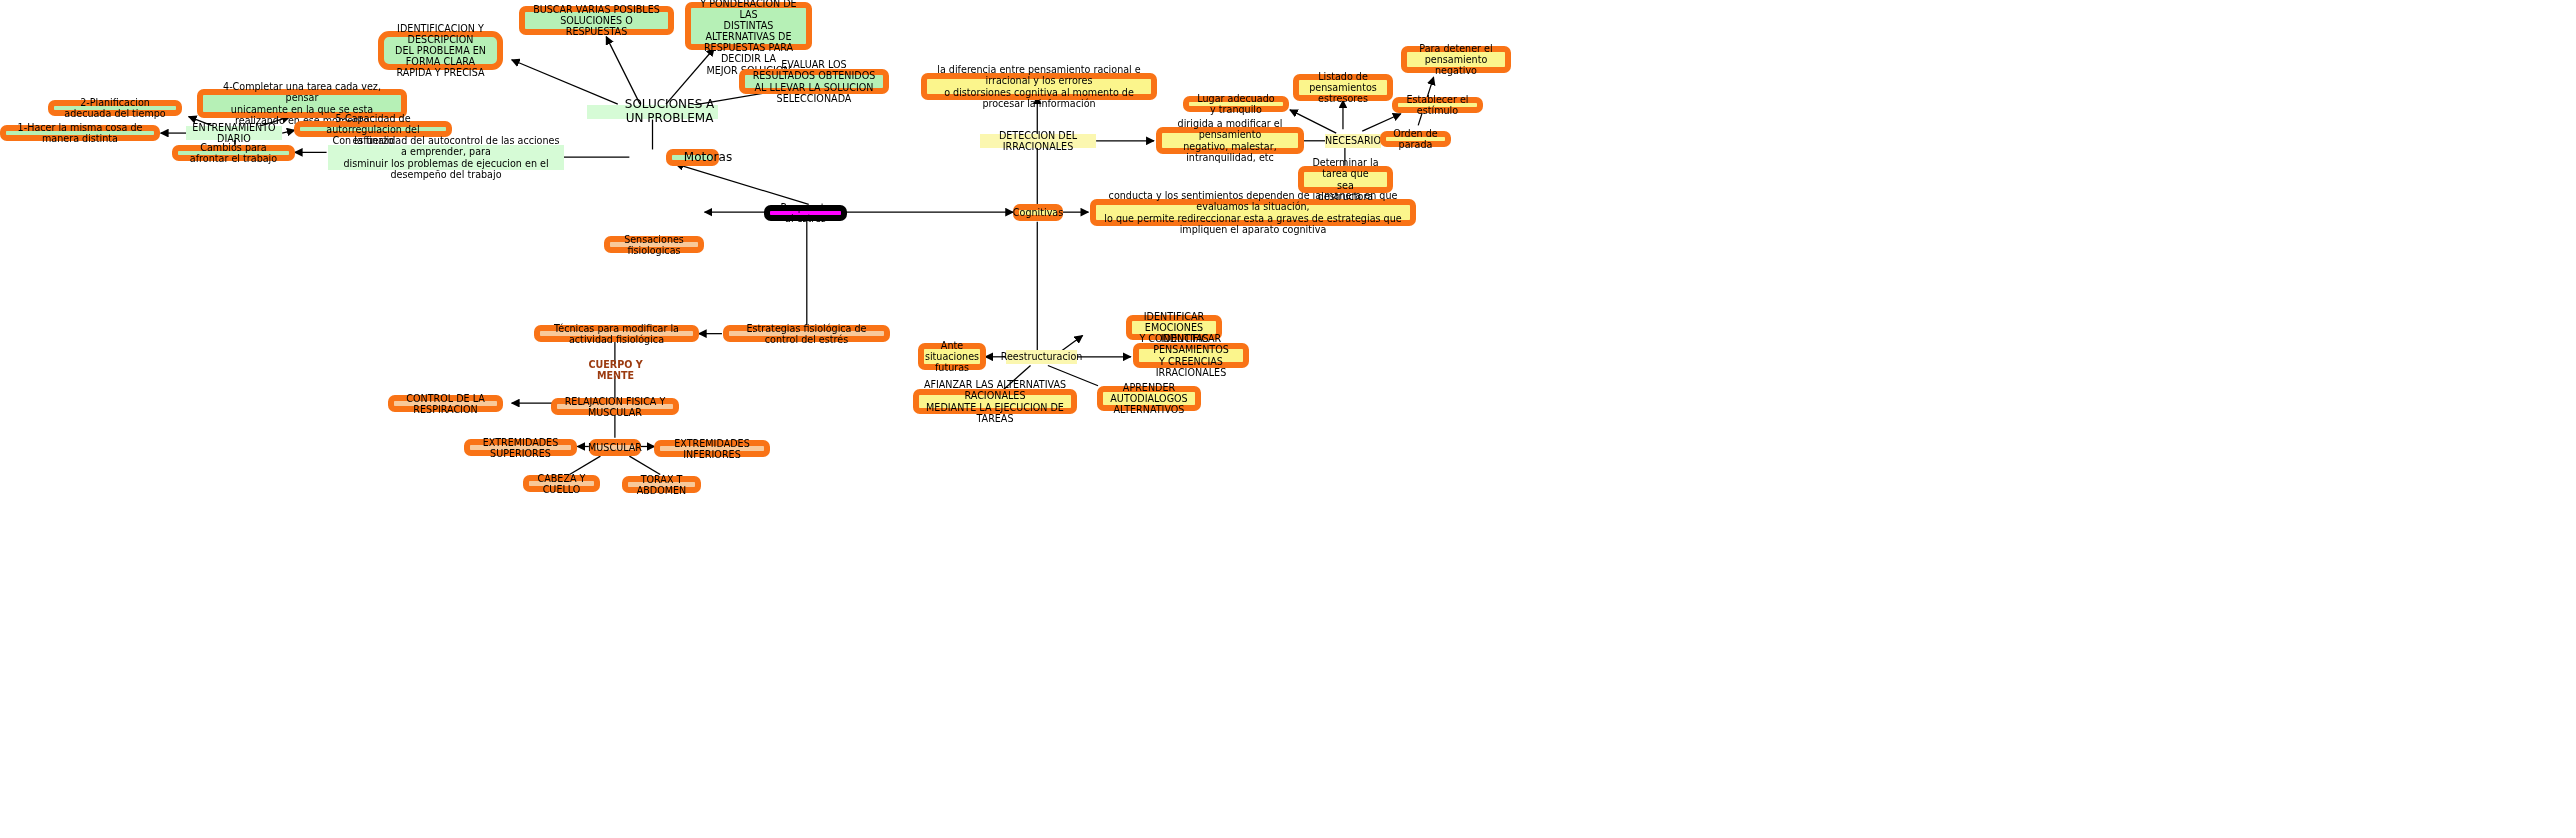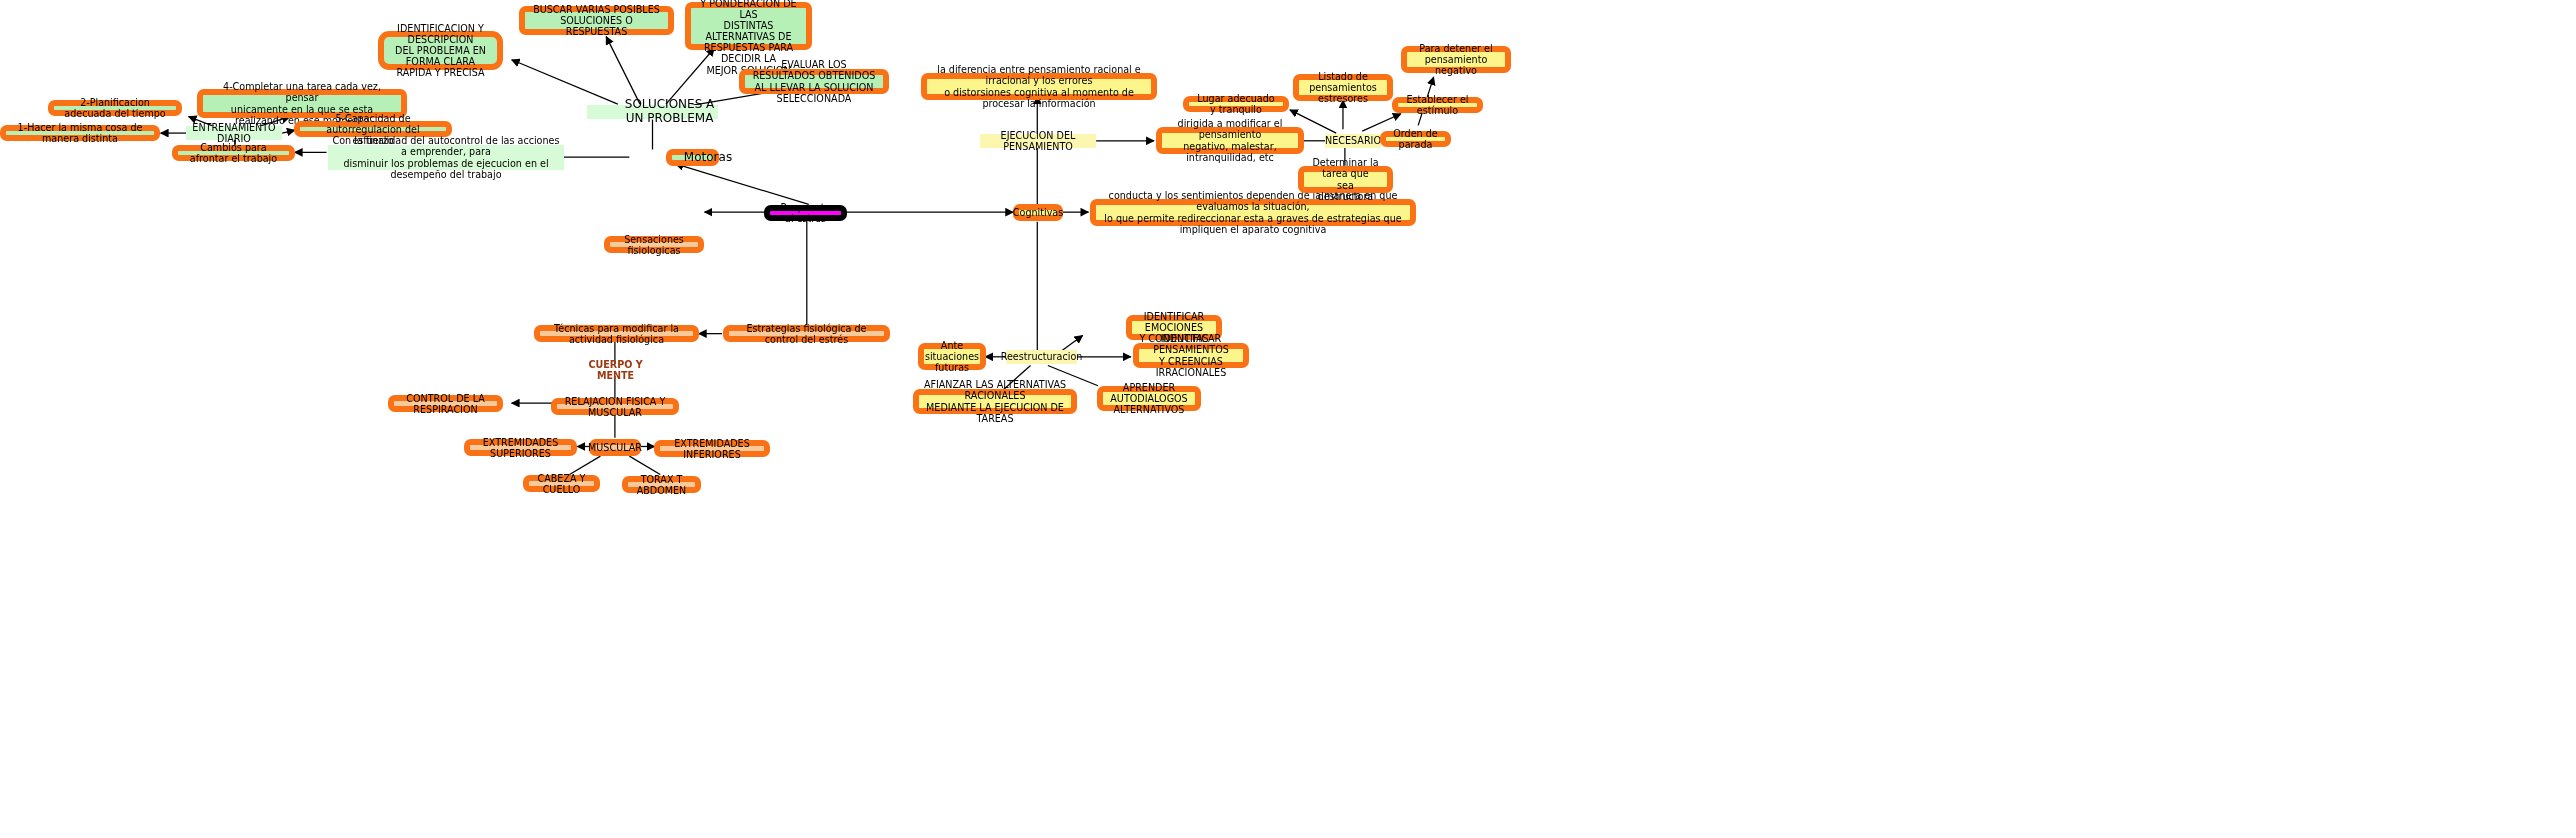--- a/index.html
+++ b/index.html
@@ -154,21 +154,21 @@
 
   <div class="node pink fs10" style="left:764px;top:205px;width:83px;height:15.4px;">Respuesta al estres</div>
 
   <div class="node orange fs10" style="left:604px;top:204px;width:100px;height:17.4px;margin-top:32px;">Sensaciones fisiologicas</div>
 
   <div class="node yellow fs10" style="left:1013px;top:204px;width:50px;height:17.4px;">Cognitivas</div>
 
   <div class="node yellow fs10" style="left:921px;top:73px;width:236px;height:27px;">la diferencia entre pensamiento racional e irracional y los errores
 o distorsiones cognitiva al momento de procesar la información</div>
 
-  <div class="label lbl-yellow fs10" style="left:980px;top:134px;width:116px;height:13.5px;">EJECUCION DEL PENSAMIENTO</div>
+  <div class="label lbl-yellow fs10" style="left:980px;top:134px;width:116px;height:13.5px;">DETECCION DEL IRRACIONALES</div>
 
   <div class="node yellow fs10" style="left:1156px;top:127px;width:148px;height:27px;">dirigida a modificar el pensamiento
 negativo, malestar, intranquilidad, etc</div>
 
   <div class="node yellow fs10" style="left:1090px;top:199px;width:326px;height:27px;">conducta y los sentimientos dependen de la manera en que evaluamos la situación,
 lo que permite redireccionar esta a graves de estrategias que impliquen el aparato cognitiva</div>
 
   <div class="label lbl-yellow fs10" style="left:1325px;top:134px;width:56px;height:13.5px;">NECESARIO</div>
 
   <div class="node yellow fs10" style="left:1183px;top:96px;width:106px;height:16.4px;">Lugar adecuado y tranquilo</div>

